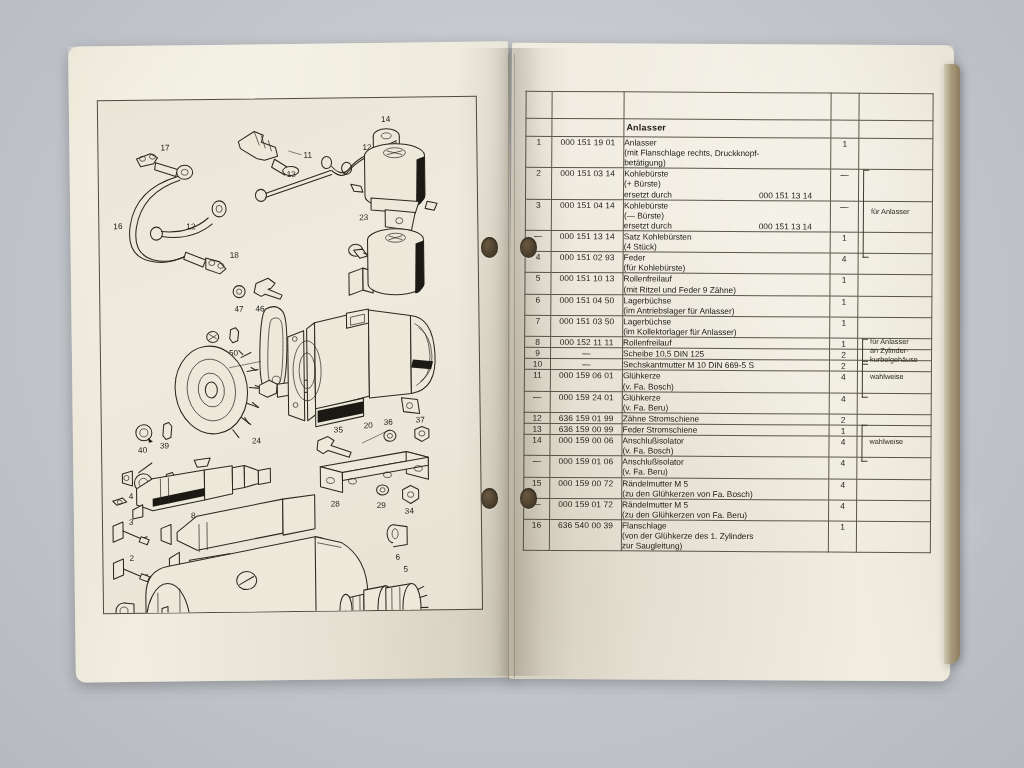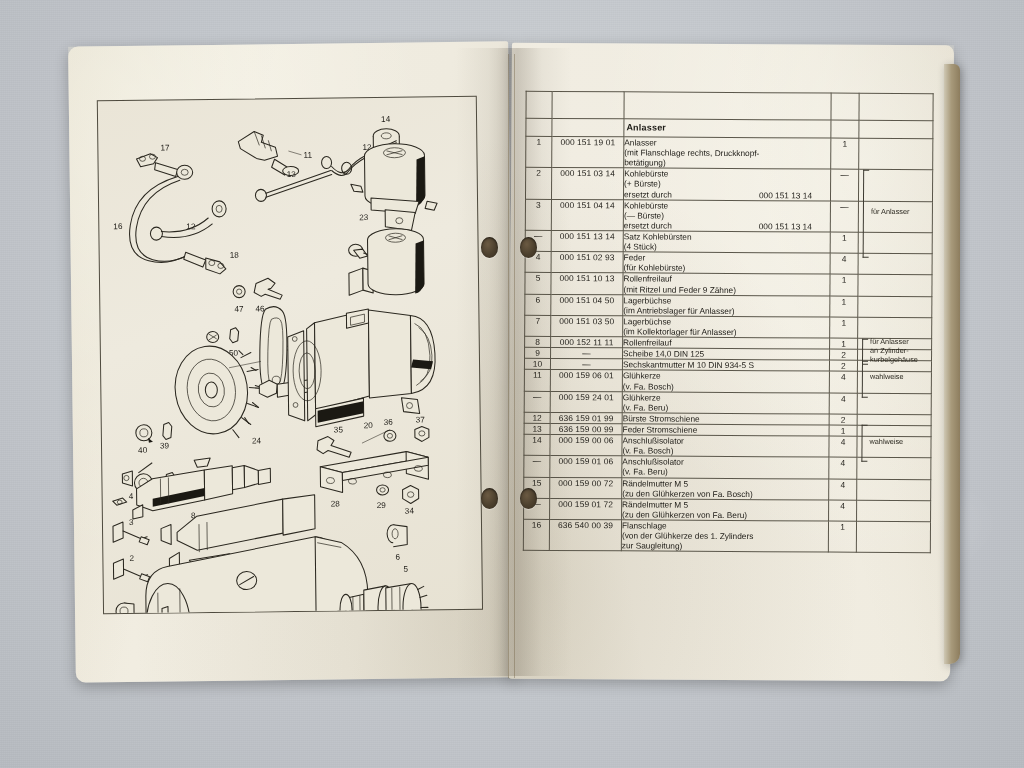--- a/index.html
+++ b/index.html
@@ -591,49 +591,49 @@
             <tr>
               <td class="bild">8</td>
               <td class="teil">000 152 11 11</td>
               <td class="ben"><span>Rollenfreilauf</span></td>
               <td class="anz">1</td>
               <td class="bem"></td>
             </tr>
             <tr>
               <td class="bild">9</td>
               <td class="teil">—</td>
-              <td class="ben"><span>Scheibe 14,0 DIN 125</span></td>
+              <td class="ben"><span>Scheibe 10,5 DIN 125</span></td>
               <td class="anz">2</td>
               <td class="bem"></td>
             </tr>
             <tr>
               <td class="bild">10</td>
               <td class="teil">—</td>
-              <td class="ben"><span>Sechskantmutter M 10 DIN 934-5 S</span></td>
+              <td class="ben"><span>Sechskantmutter M 10 DIN 669-5 S</span></td>
               <td class="anz">2</td>
               <td class="bem"></td>
             </tr>
             <tr>
               <td class="bild">11</td>
               <td class="teil">000 159 06 01</td>
               <td class="ben"><span>Glühkerze</span><span class="sub">(v. Fa. Bosch)</span></td>
               <td class="anz">4</td>
               <td class="bem"></td>
             </tr>
             <tr>
               <td class="bild">—</td>
               <td class="teil">000 159 24 01</td>
               <td class="ben"><span>Glühkerze</span><span class="sub">(v. Fa. Beru)</span></td>
               <td class="anz">4</td>
               <td class="bem"></td>
             </tr>
             <tr>
               <td class="bild">12</td>
               <td class="teil">636 159 01 99</td>
-              <td class="ben"><span>Bürste Stromschiene</span></td>
+              <td class="ben"><span>Zähne Stromschiene</span></td>
               <td class="anz">2</td>
               <td class="bem"></td>
             </tr>
             <tr>
               <td class="bild">13</td>
               <td class="teil">636 159 00 99</td>
               <td class="ben"><span>Feder Stromschiene</span></td>
               <td class="anz">1</td>
               <td class="bem"></td>
             </tr>

